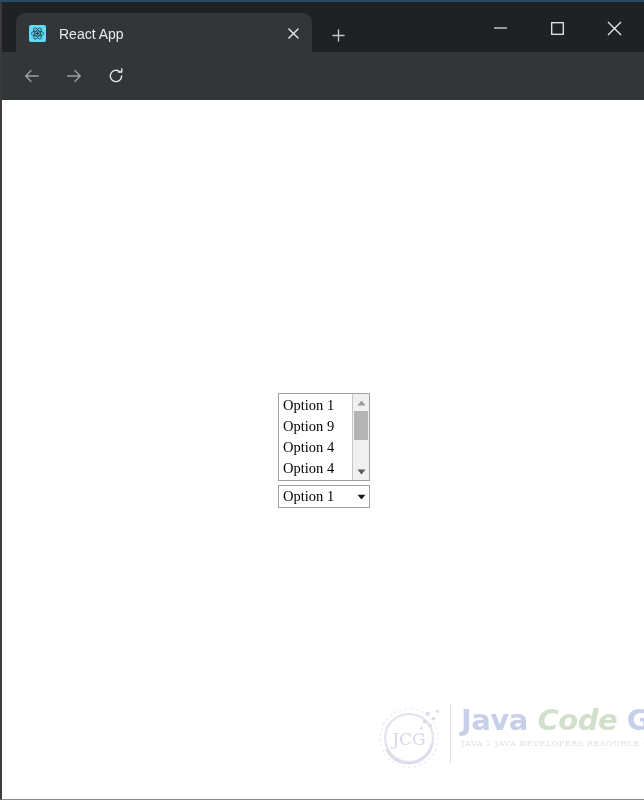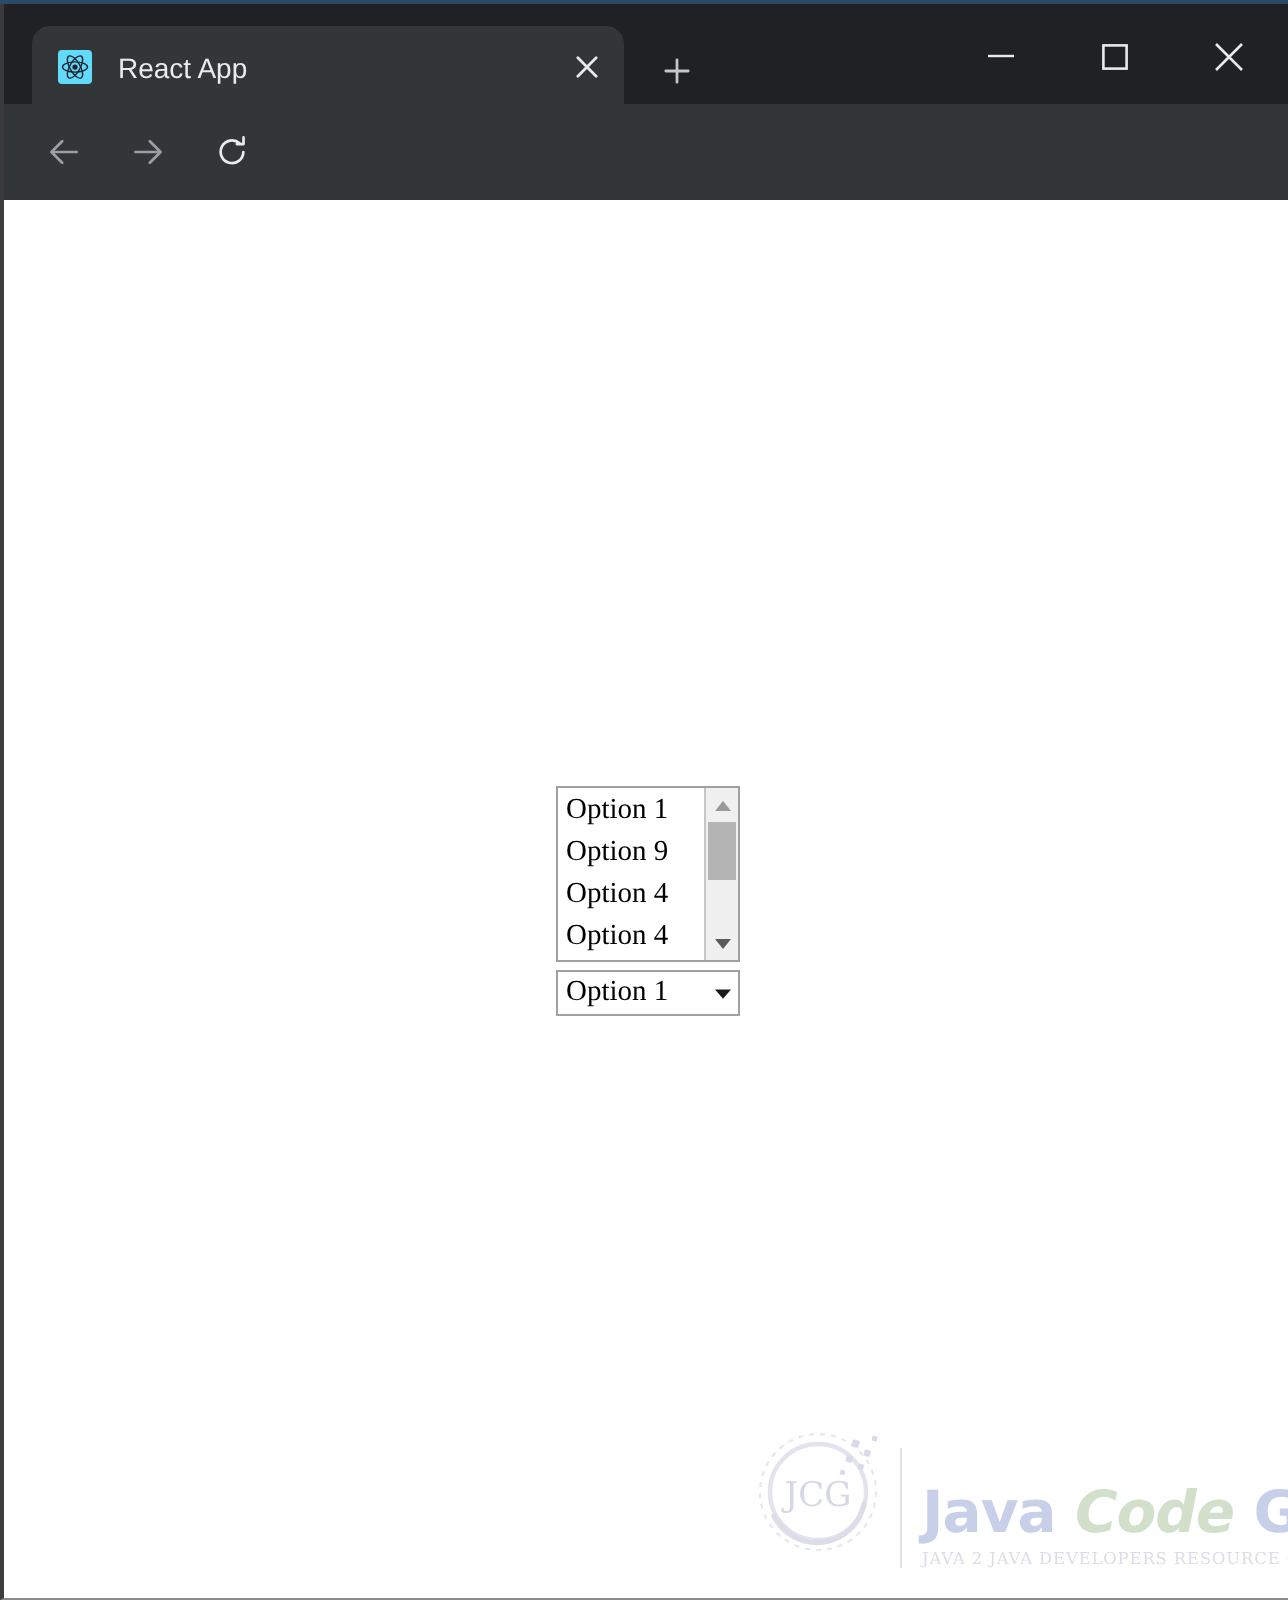--- a/index.html
+++ b/index.html
@@ -263,21 +263,21 @@
   }
 
   
   #watermark {
     position: absolute;
     left: 376px;
     top: 604px;
     width: 252px;
     height: 80px;
     display: flex;
-    align-items: flex-end;
+    align-items: flex-start;
     opacity: 1;
     pointer-events: none;
   }
   #wm-logo { flex: 0 0 auto; width: 68px; height: 72px; }
   #wm-divider {
     width: 1px;
     height: 60px;
     background: #dfe0ea;
     margin: 0 10px 0 4px;
     flex: 0 0 auto;

